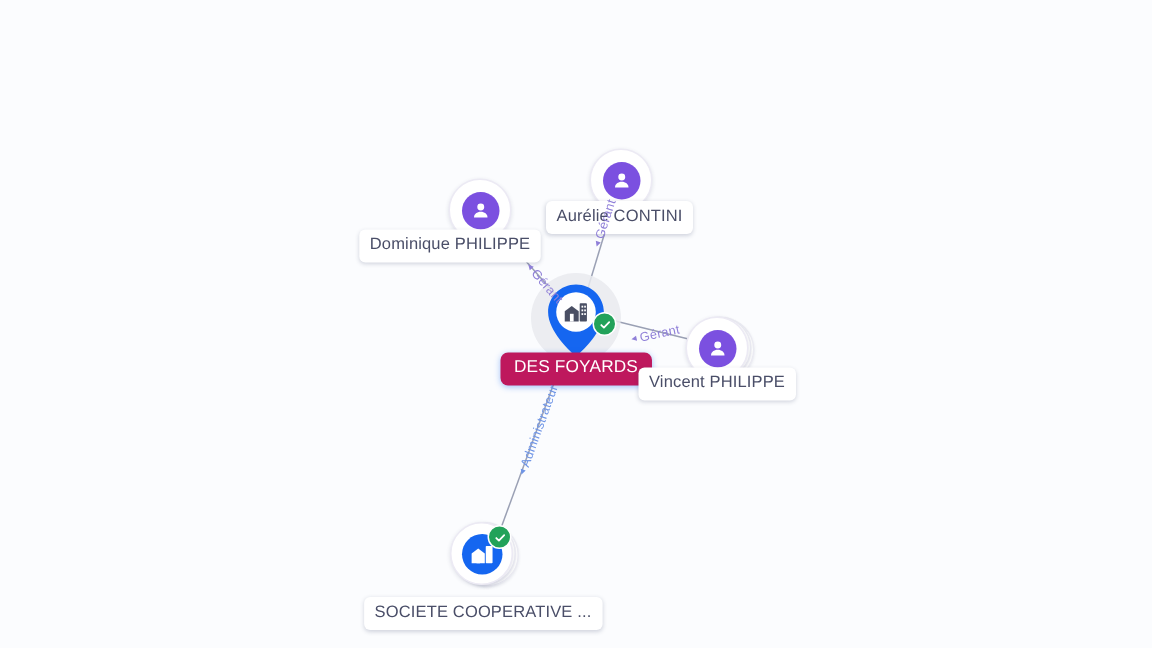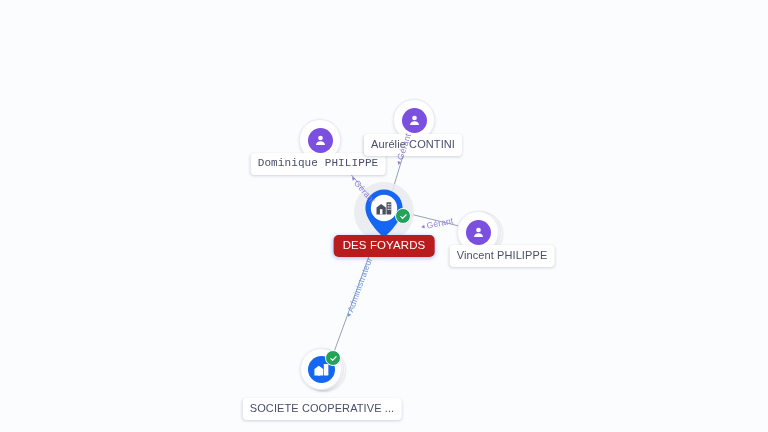--- a/index.html
+++ b/index.html
@@ -157,21 +157,21 @@
     background: #ffffff;
     color: #4a4e68;
     font-size: 11px;
     line-height: 13px;
     padding: 4px 7px 5px 7px;
     border-radius: 4px;
     box-shadow: 0 1px 3px rgba(40,50,90,.20);
     letter-spacing: .1px;
   }
   .node-label.primary {
-    background: #b91c1c;
+    background: #be185d;
     color: #ffffff;
     font-size: 11.5px;
     font-weight: 400;
     padding: 4px 9px 5px 9px;
     border-radius: 5px;
     box-shadow: 0 1px 4px rgba(21,102,240,.40);
   }
 
   
   .edge-label {
@@ -237,21 +237,21 @@
           <div class="avatar-ring">
             <div class="avatar-disc" style="background: rgb(123, 80, 224);">
               <svg width="15" height="15" viewBox="0 0 24 24" aria-hidden="true">
                 <circle cx="12" cy="8" r="3.7" fill="#ffffff"></circle>
                 <path d="M4.8 19.2c0-3.7 3.2-6.1 7.2-6.1s7.2 2.4 7.2 6.1z" fill="#ffffff"></path>
               </svg>
             </div>
           </div>
         </div>
       </div>
-      <div class="node-label" style="left: 318px; top: 153px; font-family: Liberation Mono, monospace;">Dominique PHILIPPE</div>
+      <div class="node-label" style="left: 300px; top: 153px;">Dominique PHILIPPE</div>
       <div class="node" style="left: 414px; top: 120px;">
         <div class="avatar-stack">
           <div class="avatar-ring">
             <div class="avatar-disc" style="background: rgb(123, 80, 224);">
               <svg width="15" height="15" viewBox="0 0 24 24" aria-hidden="true">
                 <circle cx="12" cy="8" r="3.7" fill="#ffffff"></circle>
                 <path d="M4.8 19.2c0-3.7 3.2-6.1 7.2-6.1s7.2 2.4 7.2 6.1z" fill="#ffffff"></path>
               </svg>
             </div>
           </div>
@@ -265,21 +265,21 @@
           <div class="avatar-ring">
             <div class="avatar-disc" style="background: rgb(123, 80, 224);">
               <svg width="15" height="15" viewBox="0 0 24 24" aria-hidden="true">
                 <circle cx="12" cy="8" r="3.7" fill="#ffffff"></circle>
                 <path d="M4.8 19.2c0-3.7 3.2-6.1 7.2-6.1s7.2 2.4 7.2 6.1z" fill="#ffffff"></path>
               </svg>
             </div>
           </div>
         </div>
       </div>
-      <div class="node-label" style="left: 502px; top: 245px;">Vincent PHILIPPE</div>
+      <div class="node-label" style="left: 478px; top: 245px;">Vincent PHILIPPE</div>
       <div class="node" style="left: 322px; top: 370px;">
         <div class="coop-stack">
           <div class="stack-ghost g2"></div>
           <div class="stack-ghost g1"></div>
           <div class="coop-ring">
             <div class="coop-disc" style="background: rgb(21, 102, 240);">
               <svg width="17" height="17" viewBox="0 0 24 24" aria-hidden="true">
                 <path d="M2 20.5V11.4L8.2 6.6l6.2 4.8v9.1z" fill="#ffffff"></path>
                 <rect x="15.3" y="4.2" width="6.4" height="16.3" rx="0.7" fill="#ffffff"></rect>
                 <rect x="16.9" y="6.4" width="1.5" height="1.7" fill="#ffffff"></rect>

